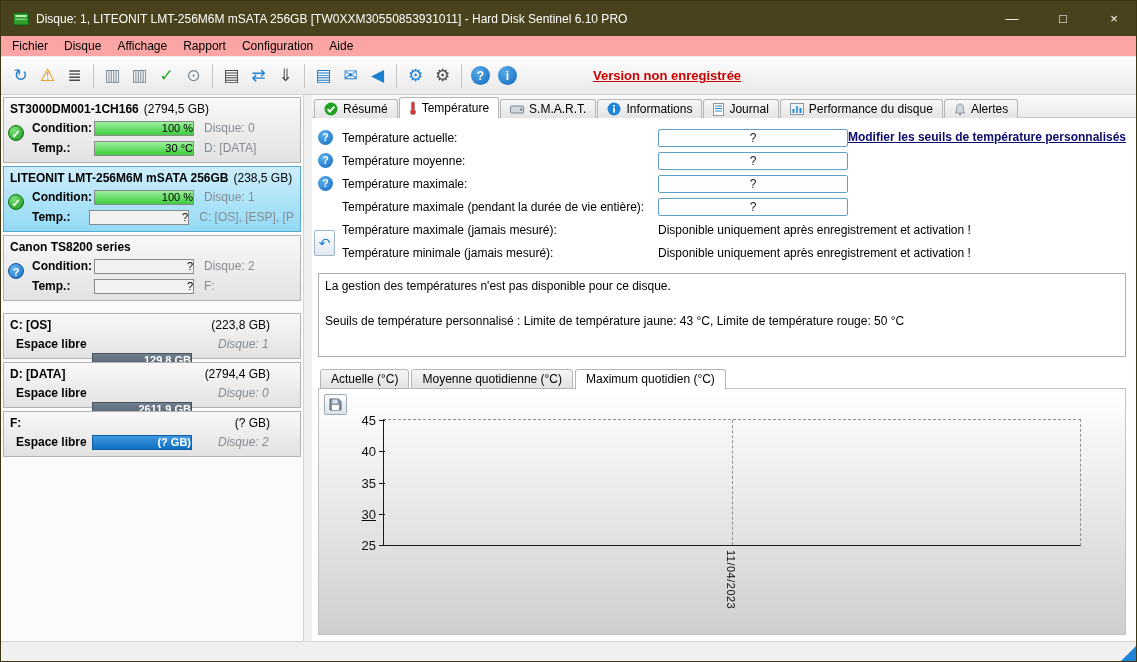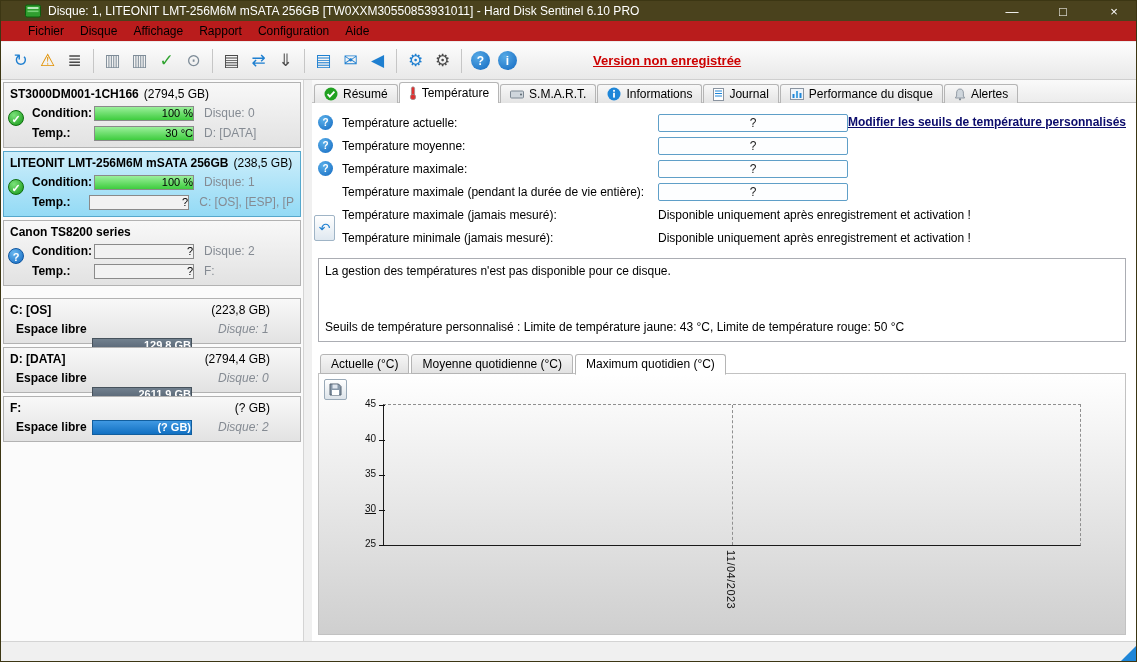--- a/index.html
+++ b/index.html
@@ -2,28 +2,28 @@
 <html><head>
 <meta charset="utf-8">
 <style>
   * { margin:0; padding:0; box-sizing:border-box; }
   html,body { background:#9a9a9a; }
   body { font-family:"Liberation Sans", sans-serif; }
   .window { width:1137px; height:662px; position:relative; display:flex; flex-direction:column;
             border:1px solid #3c3613; background:#fff; font-size:12px; color:#000; overflow:hidden; }
 
   
-  .titlebar { height:20px; background:#4a421d; color:#fff; display:flex; align-items:center;
-              padding-left:24px; gap:7px; flex:0 0 auto; }
+  .titlebar { height:35px; background:#4a421d; color:#fff; display:flex; align-items:center;
+              padding-left:12px; gap:7px; flex:0 0 auto; }
   .titlebar .title { flex:1; font-size:12px; white-space:nowrap; overflow:hidden; }
   .winbtn { width:44px; height:30px; display:flex; align-items:center; justify-content:center;
             color:#fff; font-size:13px; cursor:pointer; }
 
   
-  .menubar { height:21px; background:#b91c1c; display:flex; align-items:center; padding-left:19px;
+  .menubar { height:21px; background:#fca5a5; display:flex; align-items:center; padding-left:3px;
              border-bottom:1px solid #ececec; flex:0 0 auto; }
   .menu-item { padding:2px 8px; cursor:pointer; }
 
   
   .toolbar { height:38px; background:linear-gradient(#fdfdfd,#e9e9e9); border-bottom:1px solid #cfcfcf;
              display:flex; align-items:center; padding:0 6px; flex:0 0 auto; }
   .tbtn { width:27px; height:27px; display:flex; align-items:center; justify-content:center;
           font-size:17px; border-radius:3px; cursor:pointer; }
   .ic-blue { color:#1e7fd0; } .ic-warn { color:#e09000; } .ic-dark { color:#4a4a4a; }
   .ic-gray { color:#7e8c98; } .ic-green { color:#2fa32f; }
@@ -89,38 +89,38 @@
   .ftext { color:#000; }
   .tlink { position:absolute; right:0; top:4px; color:#0b0b6b; font-weight:bold;
            text-decoration:underline; cursor:pointer; }
   .undo-btn { position:absolute; left:2px; top:112px; width:21px; height:26px;
               border:1px solid #9fb4c6; border-radius:2px; background:linear-gradient(#ffffff,#dfe8f0);
               color:#1e7fd0; font-size:14px; display:flex; align-items:center; justify-content:center;
               cursor:pointer; }
 
   .infobox { margin-top:9px; height:84px; border:1px solid #abadb3; background:#fff;
              padding:3px 6px; line-height:19px; overflow:hidden; flex:0 0 auto; }
-  .infobox .l2 { margin-top:37px; }
+  .infobox .l2 { margin-top:16px; }
 
   
   .ctabs { display:flex; margin-top:12px; padding-left:2px; position:relative; z-index:2; flex:0 0 auto; }
   .ctab { padding:0 10px; height:20px; line-height:19px; border:1px solid #b5b5b5;
           border-radius:3px 3px 0 0; background:linear-gradient(#f6f6f6,#e2e2e2); margin-right:2px;
           cursor:pointer; white-space:nowrap; }
   .ctab.active { background:#fff; border-bottom-color:#fff; height:21px; margin-bottom:-1px; }
   .chartpanel { flex:1; position:relative; border:1px solid #c2c2c2;
                 background:linear-gradient(#ffffff,#cfcfcf); min-height:220px; margin-top:-1px; }
   .savebtn { position:absolute; left:5px; top:5px; width:23px; height:21px;
              border:1px solid #9aaab8; border-radius:2px; background:linear-gradient(#ffffff,#dde4ea);
              display:flex; align-items:center; justify-content:center; cursor:pointer; }
   .plot { position:absolute; left:64px; top:30px; right:44px; bottom:88px;
           border-left:1px solid #1a1a1a; border-bottom:1px solid #1a1a1a;
           border-top:1px dashed #8f8f8f; border-right:1px dashed #8f8f8f; }
   .vline { position:absolute; left:50%; top:0; bottom:0; border-left:1px dashed #8f8f8f; }
-  .ylab { position:absolute; left:-42px; width:34px; text-align:right; font-size:10px; color:#111; }
+  .ylab { position:absolute; left:-42px; width:34px; text-align:right; font-size:13px; color:#111; }
   .ylab::after { content:""; position:absolute; right:-9px; top:7px; width:6px; height:1px; background:#111; }
   .y0 { top:-7px; } .y1 { top:calc(25% - 7px); } .y2 { top:calc(50% - 7px); }
   .y3 { top:calc(75% - 7px);text-decoration:underline; } .y4 { top:calc(100% - 7px); }
   .datelab { position:absolute; left:calc(50% - 7px); top:calc(100% + 5px);
              writing-mode:vertical-rl; font-size:11px; color:#111; letter-spacing:0.5px; }
 
   
   .statusbar { height:20px; flex:0 0 auto; background:#f0f0f0; border-top:1px solid #d4d4d4;
                display:flex; align-items:center; padding-left:6px; position:relative; }
   .grip { position:absolute; right:0; bottom:0; width:0; height:0;

